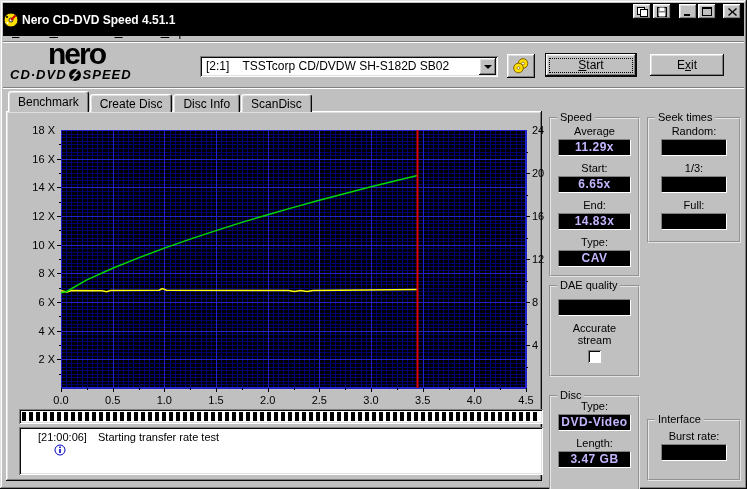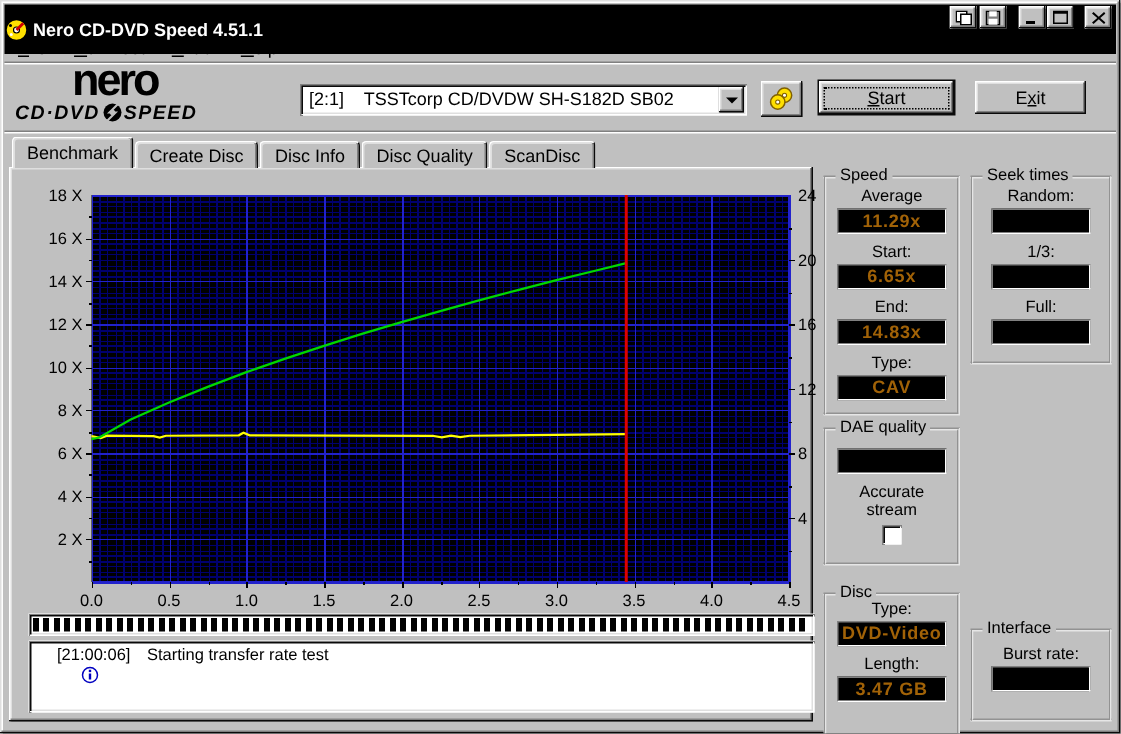--- a/index.html
+++ b/index.html
@@ -59,21 +59,21 @@
   .logrow { display:flex; line-height:14px; white-space:pre; }
   .logrow .icon-cell { width:15px; }
   .logrow .time { width:60px; }
 
   
   .group { position:absolute; border:2px groove #e6e6e6; background:#c0c0c0; }
   .glabel { position:absolute; top:-8px; left:6px; background:#c0c0c0; padding:0 3px; font-size:11px; white-space:nowrap; }
   .lbl { text-align:center; font-size:11px; height:14px; line-height:14px; margin-top:5px; }
   .lcd { width:73px; height:17px; margin:1px auto 0; background:#000;
          border:1px solid; border-color:#808080 #fff #fff #808080;
-         color:#a16207; font-weight:bold; font-size:12px; letter-spacing:.5px;
+         color:#c4b5fd; font-weight:bold; font-size:12px; letter-spacing:.5px;
          text-align:center; line-height:15px; white-space:nowrap; }
   .lcd.narrow { width:66px; }
   .checkbox { width:13px; height:13px; margin:4px auto 0; background:#fff;
          box-shadow: inset 1px 1px #808080, inset -1px -1px #fff, inset 2px 2px #0a0a0a; }
 </style>
 </head>
 <body>
 
 <div id="win">
 
@@ -159,21 +159,20 @@
   </div>
   <div class="abs raised btn" style="left:650px;top:54px;width:74px;height:22px">
     <span class="focusrect"><span>E<u>x</u>it</span></span>
   </div>
   <div class="abs groove" style="left:3px;top:87px;width:741px"></div>
 
   <div id="tabstrip" class="abs">
     <span class="tab active">Benchmark</span>
     <span class="tab">Create Disc</span>
     <span class="tab">Disc Info</span>
-    <span class="tab">Disc Quality</span>
     <span class="tab">ScanDisc</span>
   </div>
 
   <div id="tabpanel" class="abs raised">
     <svg id="chart-svg" width="532" height="292">
         <rect x="45" y="14" width="465" height="258" fill="#000000"></rect>
         <g shape-rendering="crispEdges">
           <line x1="45.5" y1="14" x2="45.5" y2="272" stroke="#00006e"></line>
           <line x1="50.5" y1="14" x2="50.5" y2="272" stroke="#00006e"></line>
           <line x1="55.5" y1="14" x2="55.5" y2="272" stroke="#00006e"></line>

